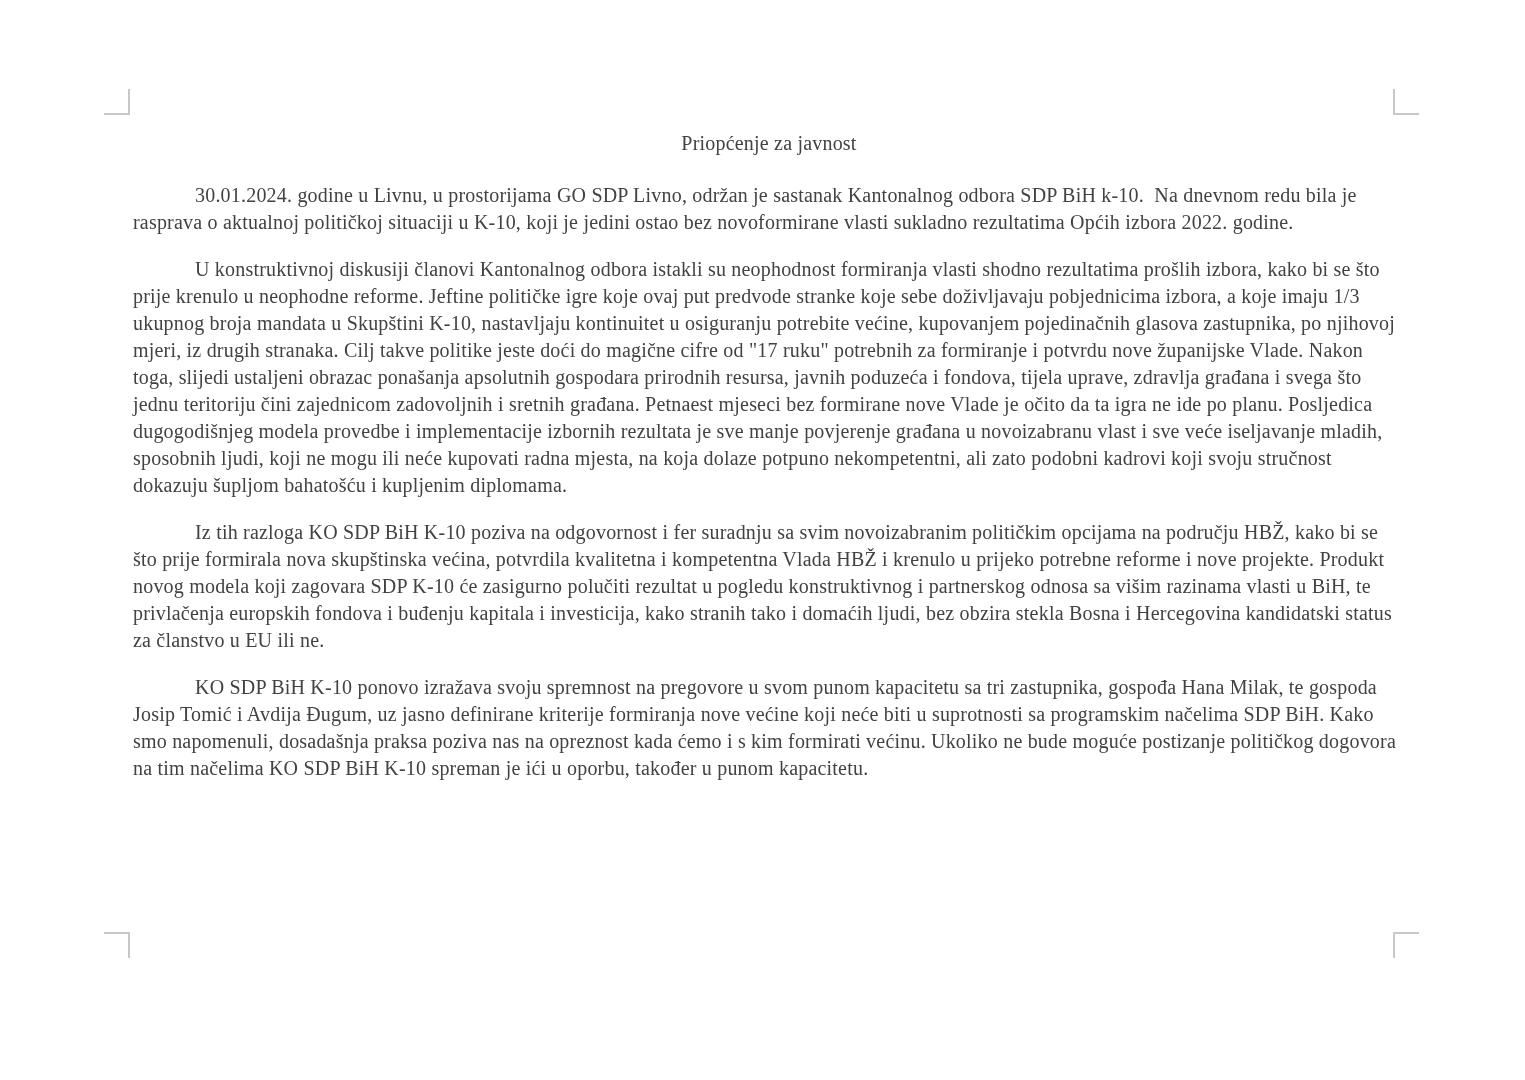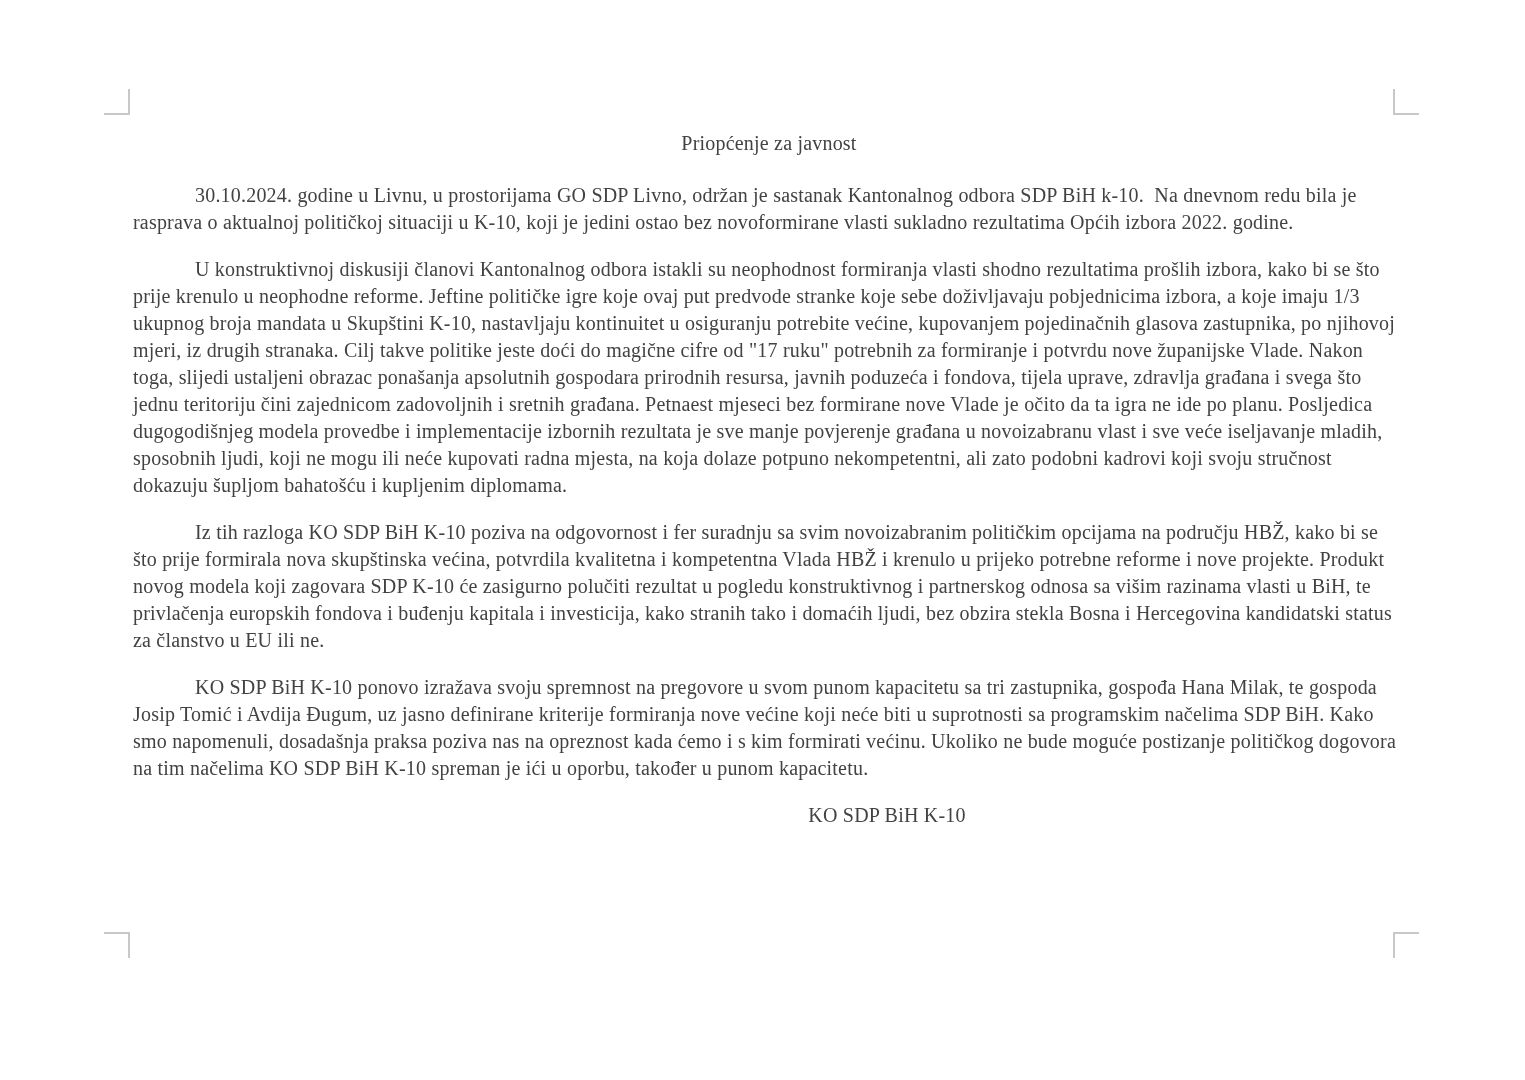--- a/index.html
+++ b/index.html
@@ -62,24 +62,23 @@
 <div class="page">
 
   <span class="crop tl"></span>
   <span class="crop tr"></span>
   <span class="crop bl"></span>
   <span class="crop br"></span>
 
   <div class="content">
     <div class="title">Priopćenje za javnost</div>
 
-    <p class="para">30.10.2024. godine u Livnu, u prostorijama GO SDP Livno, održan je sastanak Kantonalnog odbora SDP BiH k-10.  Na dnevnom redu bila je rasprava o aktualnoj političkoj situaciji u K-10, koji je jedini ostao bez novoformirane vlasti sukladno rezultatima Općih izbora 2022. godine.</p>
+    <p class="para">30.01.2024. godine u Livnu, u prostorijama GO SDP Livno, održan je sastanak Kantonalnog odbora SDP BiH k-10.  Na dnevnom redu bila je rasprava o aktualnoj političkoj situaciji u K-10, koji je jedini ostao bez novoformirane vlasti sukladno rezultatima Općih izbora 2022. godine.</p>
 
     <p class="para">U konstruktivnoj diskusiji članovi Kantonalnog odbora istakli su neophodnost formiranja vlasti shodno rezultatima prošlih izbora, kako bi se što prije krenulo u neophodne reforme. Jeftine političke igre koje ovaj put predvode stranke koje sebe doživljavaju pobjednicima izbora, a koje imaju 1/3 ukupnog broja mandata u Skupštini K-10, nastavljaju kontinuitet u osiguranju potrebite većine, kupovanjem pojedinačnih glasova zastupnika, po njihovoj mjeri, iz drugih stranaka. Cilj takve politike jeste doći do magične cifre od "17 ruku" potrebnih za formiranje i potvrdu nove županijske Vlade. Nakon toga, slijedi ustaljeni obrazac ponašanja apsolutnih gospodara prirodnih resursa, javnih poduzeća i fondova, tijela uprave, zdravlja građana i svega što jednu teritoriju čini zajednicom zadovoljnih i sretnih građana. Petnaest mjeseci bez formirane nove Vlade je očito da ta igra ne ide po planu. Posljedica dugogodišnjeg modela provedbe i implementacije izbornih rezultata je sve manje povjerenje građana u novoizabranu vlast i sve veće iseljavanje mladih, sposobnih ljudi, koji ne mogu ili neće kupovati radna mjesta, na koja dolaze potpuno nekompetentni, ali zato podobni kadrovi koji svoju stručnost dokazuju šupljom bahatošću i kupljenim diplomama.</p>
 
     <p class="para">Iz tih razloga KO SDP BiH K-10 poziva na odgovornost i fer suradnju sa svim novoizabranim političkim opcijama na području HBŽ, kako bi se što prije formirala nova skupštinska većina, potvrdila kvalitetna i kompetentna Vlada HBŽ i krenulo u prijeko potrebne reforme i nove projekte. Produkt novog modela koji zagovara SDP K-10 će zasigurno polučiti rezultat u pogledu konstruktivnog i partnerskog odnosa sa višim razinama vlasti u BiH, te privlačenja europskih fondova i buđenju kapitala i investicija, kako stranih tako i domaćih ljudi, bez obzira stekla Bosna i Hercegovina kandidatski status za članstvo u EU ili ne.</p>
 
     <p class="para">KO SDP BiH K-10 ponovo izražava svoju spremnost na pregovore u svom punom kapacitetu sa tri zastupnika, gospođa Hana Milak, te gospoda Josip Tomić i Avdija Đugum, uz jasno definirane kriterije formiranja nove većine koji neće biti u suprotnosti sa programskim načelima SDP BiH. Kako smo napomenuli, dosadašnja praksa poziva nas na opreznost kada ćemo i s kim formirati većinu. Ukoliko ne bude moguće postizanje političkog dogovora na tim načelima KO SDP BiH K-10 spreman je ići u oporbu, također u punom kapacitetu.</p>
 
-    <div class="signature">KO SDP BiH K-10</div>
   </div>
 
 </div>
 
 </body></html>

